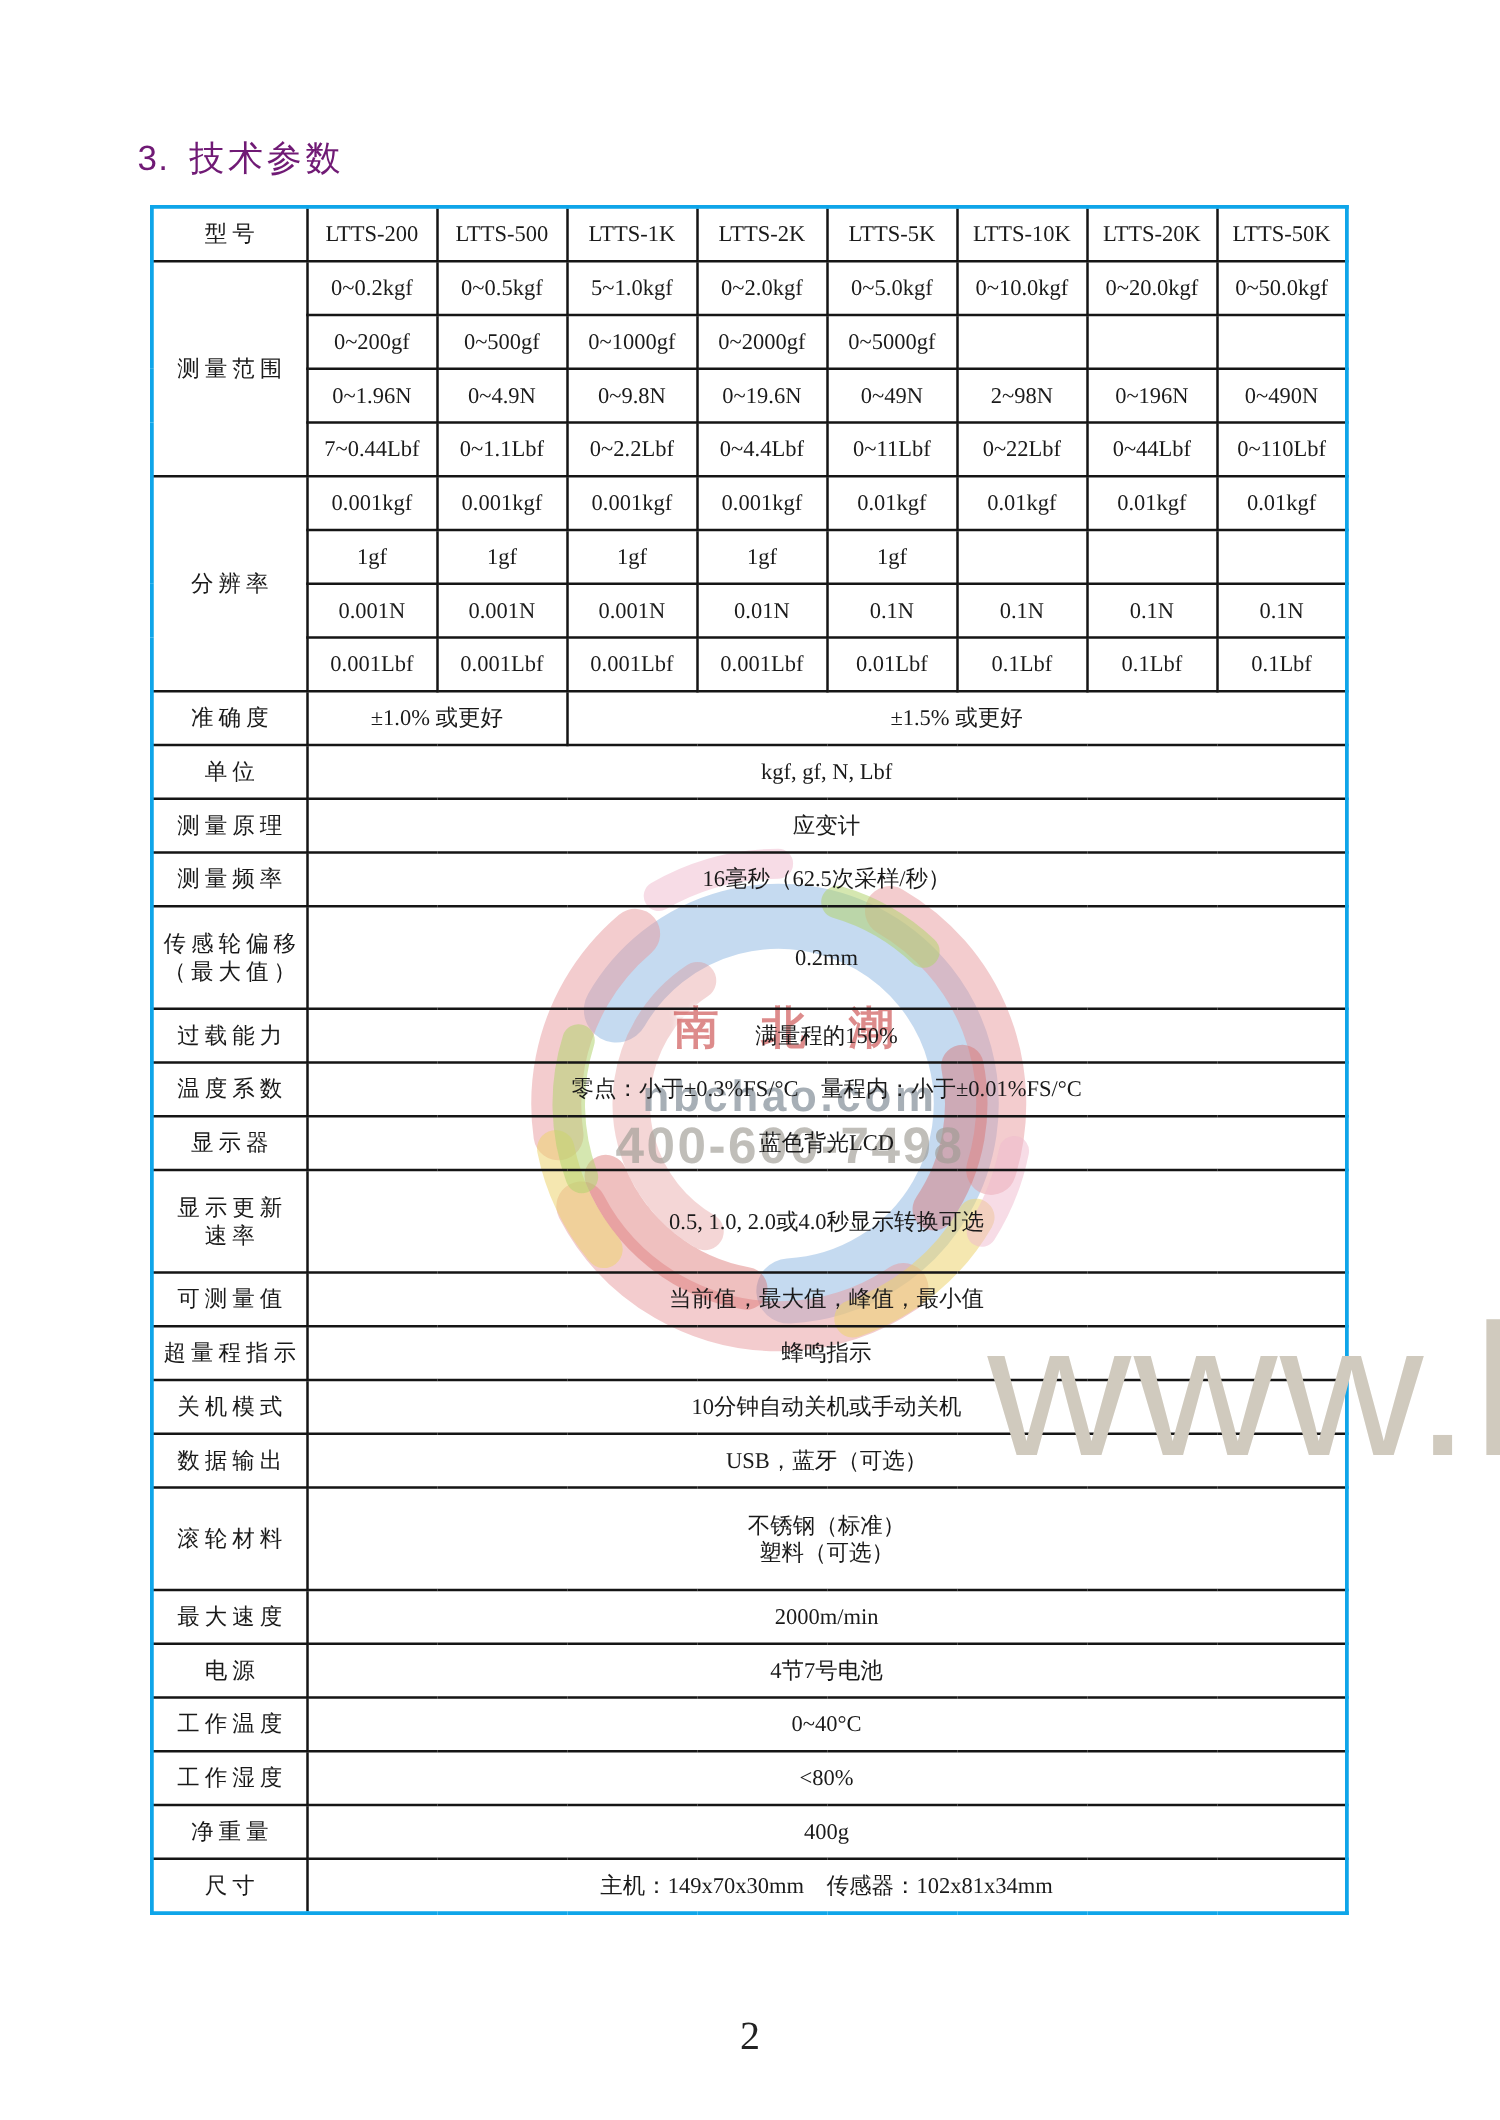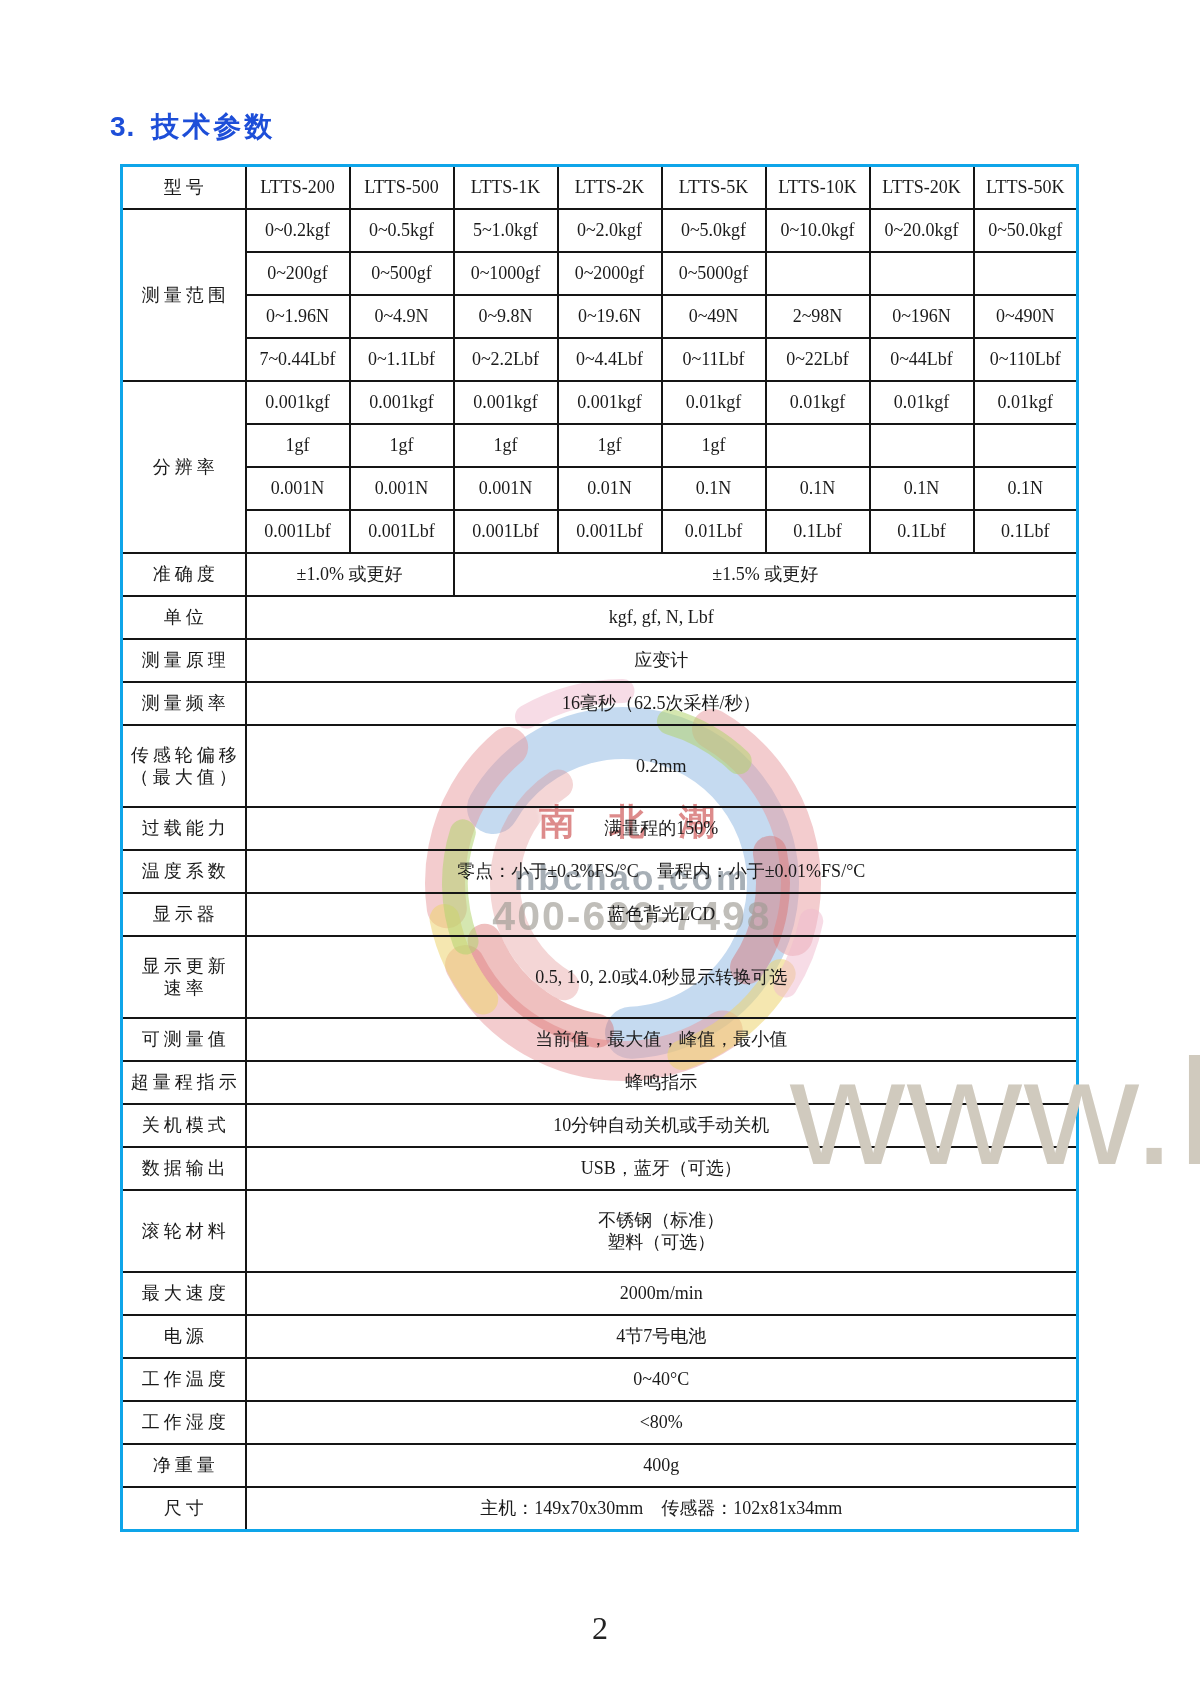--- a/index.html
+++ b/index.html
@@ -4,21 +4,21 @@
 <style>
   html,body{margin:0;padding:0;}
   body{
     width:1200px;height:1696px;position:relative;background:#ffffff;
     font-family:"Liberation Serif","DejaVu Serif",serif;color:#1a1a1a;
     overflow:hidden;
   }
   .heading{
     position:absolute;left:110px;top:108px;
     font-family:"Liberation Sans","DejaVu Sans",sans-serif;
-    font-weight:700;font-size:28px;color:#1d4ed8;letter-spacing:1px;
+    font-weight:400;font-size:28px;color:#701a75;letter-spacing:1px;
   }
   .heading .heading-title{margin-left:16px;letter-spacing:3px;}
 
   
   .wm-ring{position:absolute;left:408px;top:678px;width:430px;height:420px;z-index:0;}
   .wm-chars{
     position:absolute;left:452px;top:798px;width:360px;text-align:center;z-index:0;
     font-size:36px;font-weight:bold;letter-spacing:34px;padding-left:24px;box-sizing:border-box;
     color:rgba(199,62,62,0.60);
     text-shadow:0 0 5px rgba(255,255,255,0.95),2px 2px 0 rgba(255,255,255,0.65);

